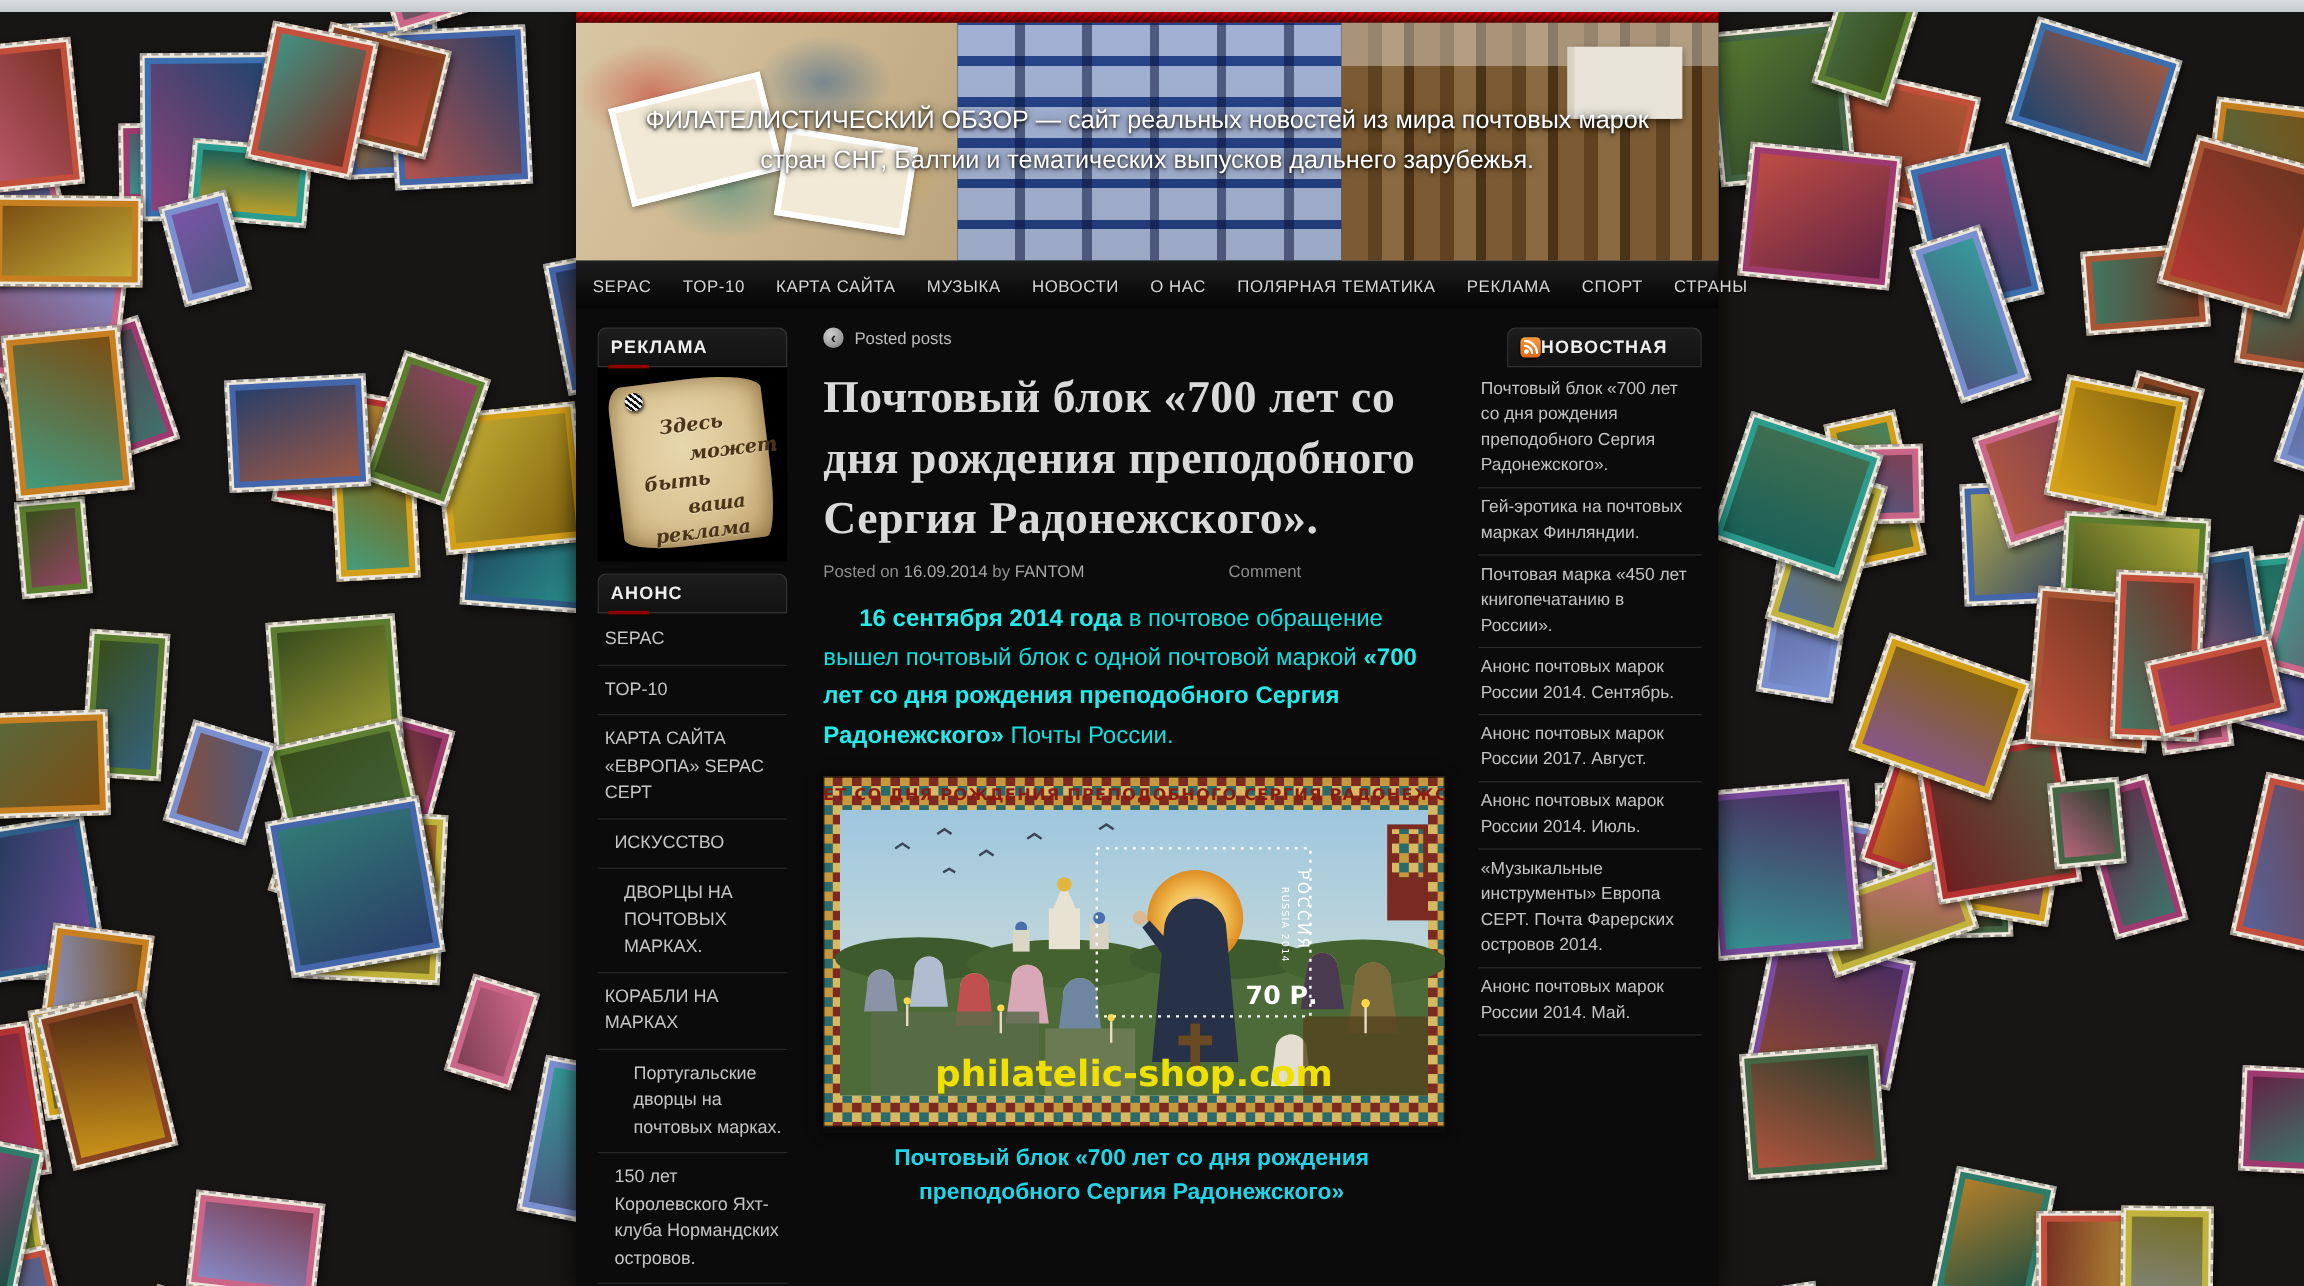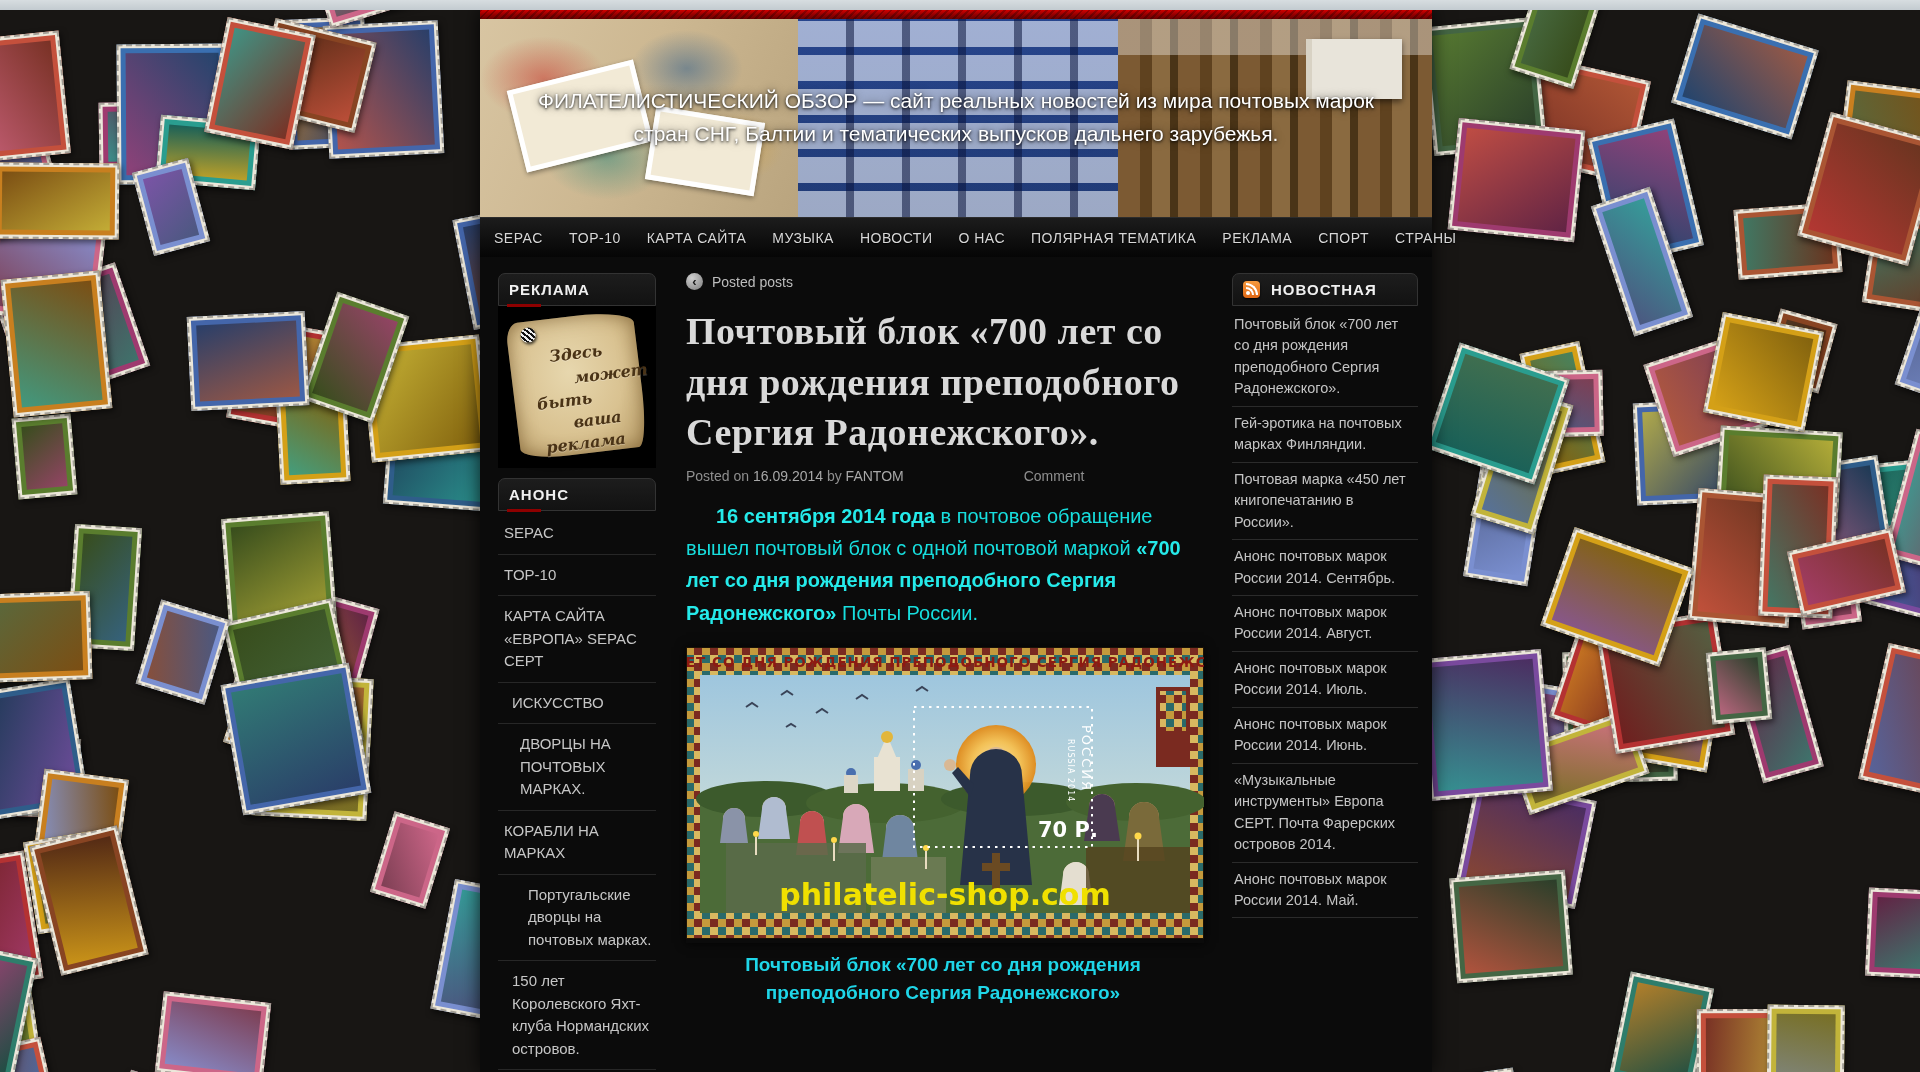--- a/index.html
+++ b/index.html
@@ -86,21 +86,21 @@
   .post-meta b { font-weight:normal; color:#a8a8a8; }
 
   .para { font-size:20px; line-height:1.62; margin-top:16px; }
   .para.cyan { color:#17dede; } .para.cyan b { color:#25eaea; }
   .para .ind { display:inline-block; width:30px; }
 
   figure.stamp { width:518px; margin:18px auto 0; cursor:pointer; box-shadow:0 0 10px rgba(0,0,0,.9); }
   .fig-caption { margin-top:8px; text-align:center; color:#1fd6e8; font-weight:bold; font-size:19px; line-height:1.45; }
 
   
-  .news-header { display:flex; align-items:center; gap:11px; }
+  .news-header { display:flex; align-items:center; gap:0;margin-left:24px; }
   .rss-badge { width:17px; height:17px; border-radius:4px; background:linear-gradient(#f59a3e,#e06714); flex:none; position:relative; box-shadow:0 1px 2px #000; }
   .rss-badge i { position:absolute; left:3px; bottom:3px; width:4px; height:4px; background:#fff; border-radius:50%; }
   .rss-badge u { position:absolute; left:3px; bottom:3px; width:8px; height:8px; border:2px solid #fff; border-bottom:none; border-left:none; border-radius:0 100% 0 0; }
   .rss-badge s { position:absolute; left:3px; bottom:3px; width:12px; height:12px; border:2px solid #fff; border-bottom:none; border-left:none; border-radius:0 100% 0 0; }
   .linklist { list-style:none; margin-top:2px; }
   .linklist li { border-bottom:1px solid #2b2b2b; padding:6px 2px; color:#c4c4c4; font-size:14.5px; line-height:1.48; cursor:pointer; }
 </style>
 </head>
 <body>
 
@@ -627,23 +627,22 @@
             <i></i>
           </span>
         <span>НОВОСТНАЯ</span>
       </div>
       <ul class="linklist">
 
       <li>Почтовый блок «700 лет со дня рождения преподобного Сергия Радонежского».</li>
           <li>Гей-эротика на почтовых марках Финляндии.</li>
           <li>Почтовая марка «450 лет книгопечатанию в России».</li>
           <li>Анонс почтовых марок России 2014. Сентябрь.</li>
-          <li>Анонс почтовых марок России 2014. Август.</li>
+          <li>Анонс почтовых марок России 2017. Август.</li>
           <li>Анонс почтовых марок России 2014. Июль.</li>
-          <li>Анонс почтовых марок России 2014. Июнь.</li>
           <li>«Музыкальные инструменты» Европа СЕРТ. Почта Фарерских островов 2014.</li>
           <li>Анонс почтовых марок России 2014. Май.</li>
         </ul>
 
     </aside>
 
   </div>
 </div>
 
 </body></html>

